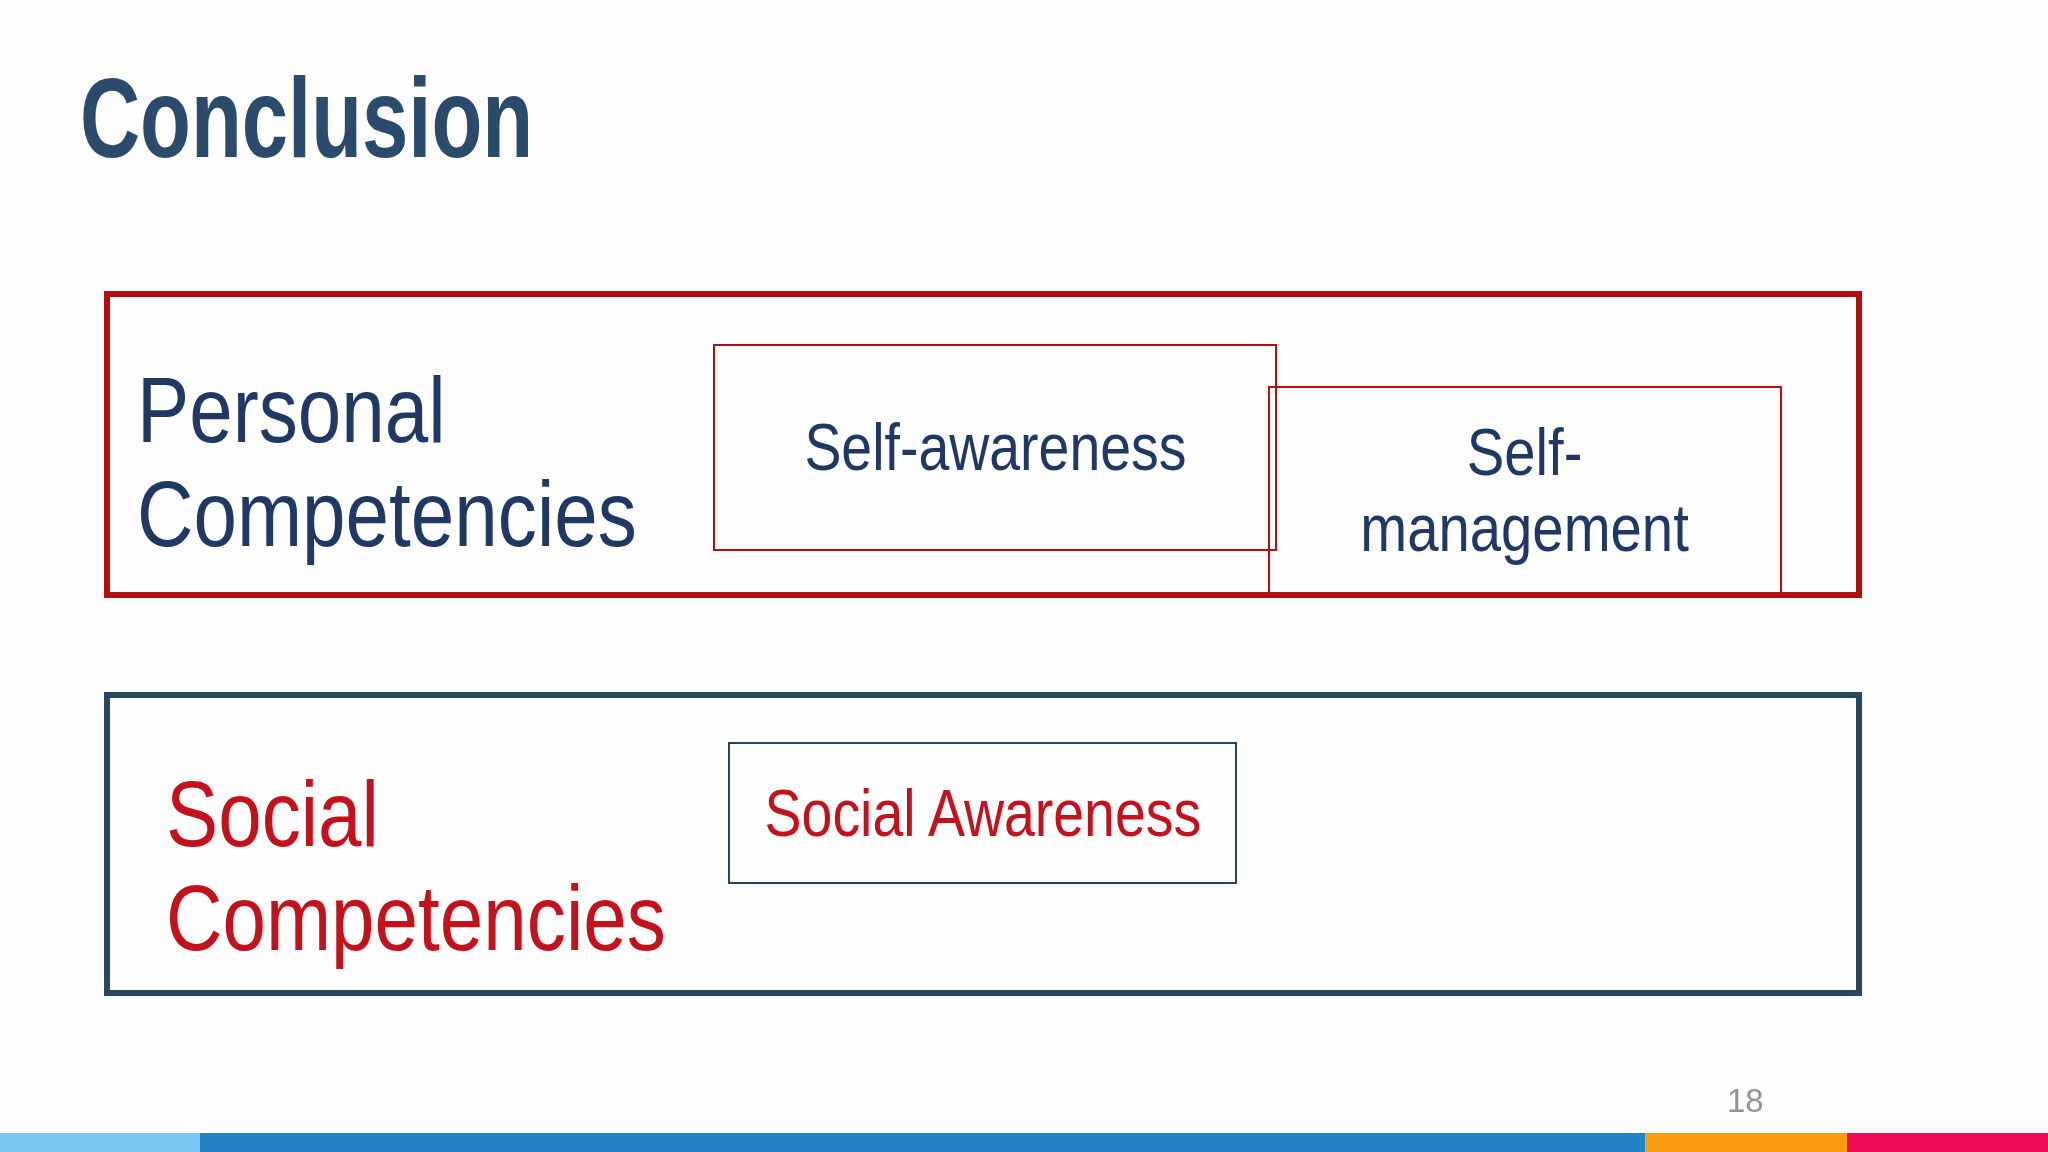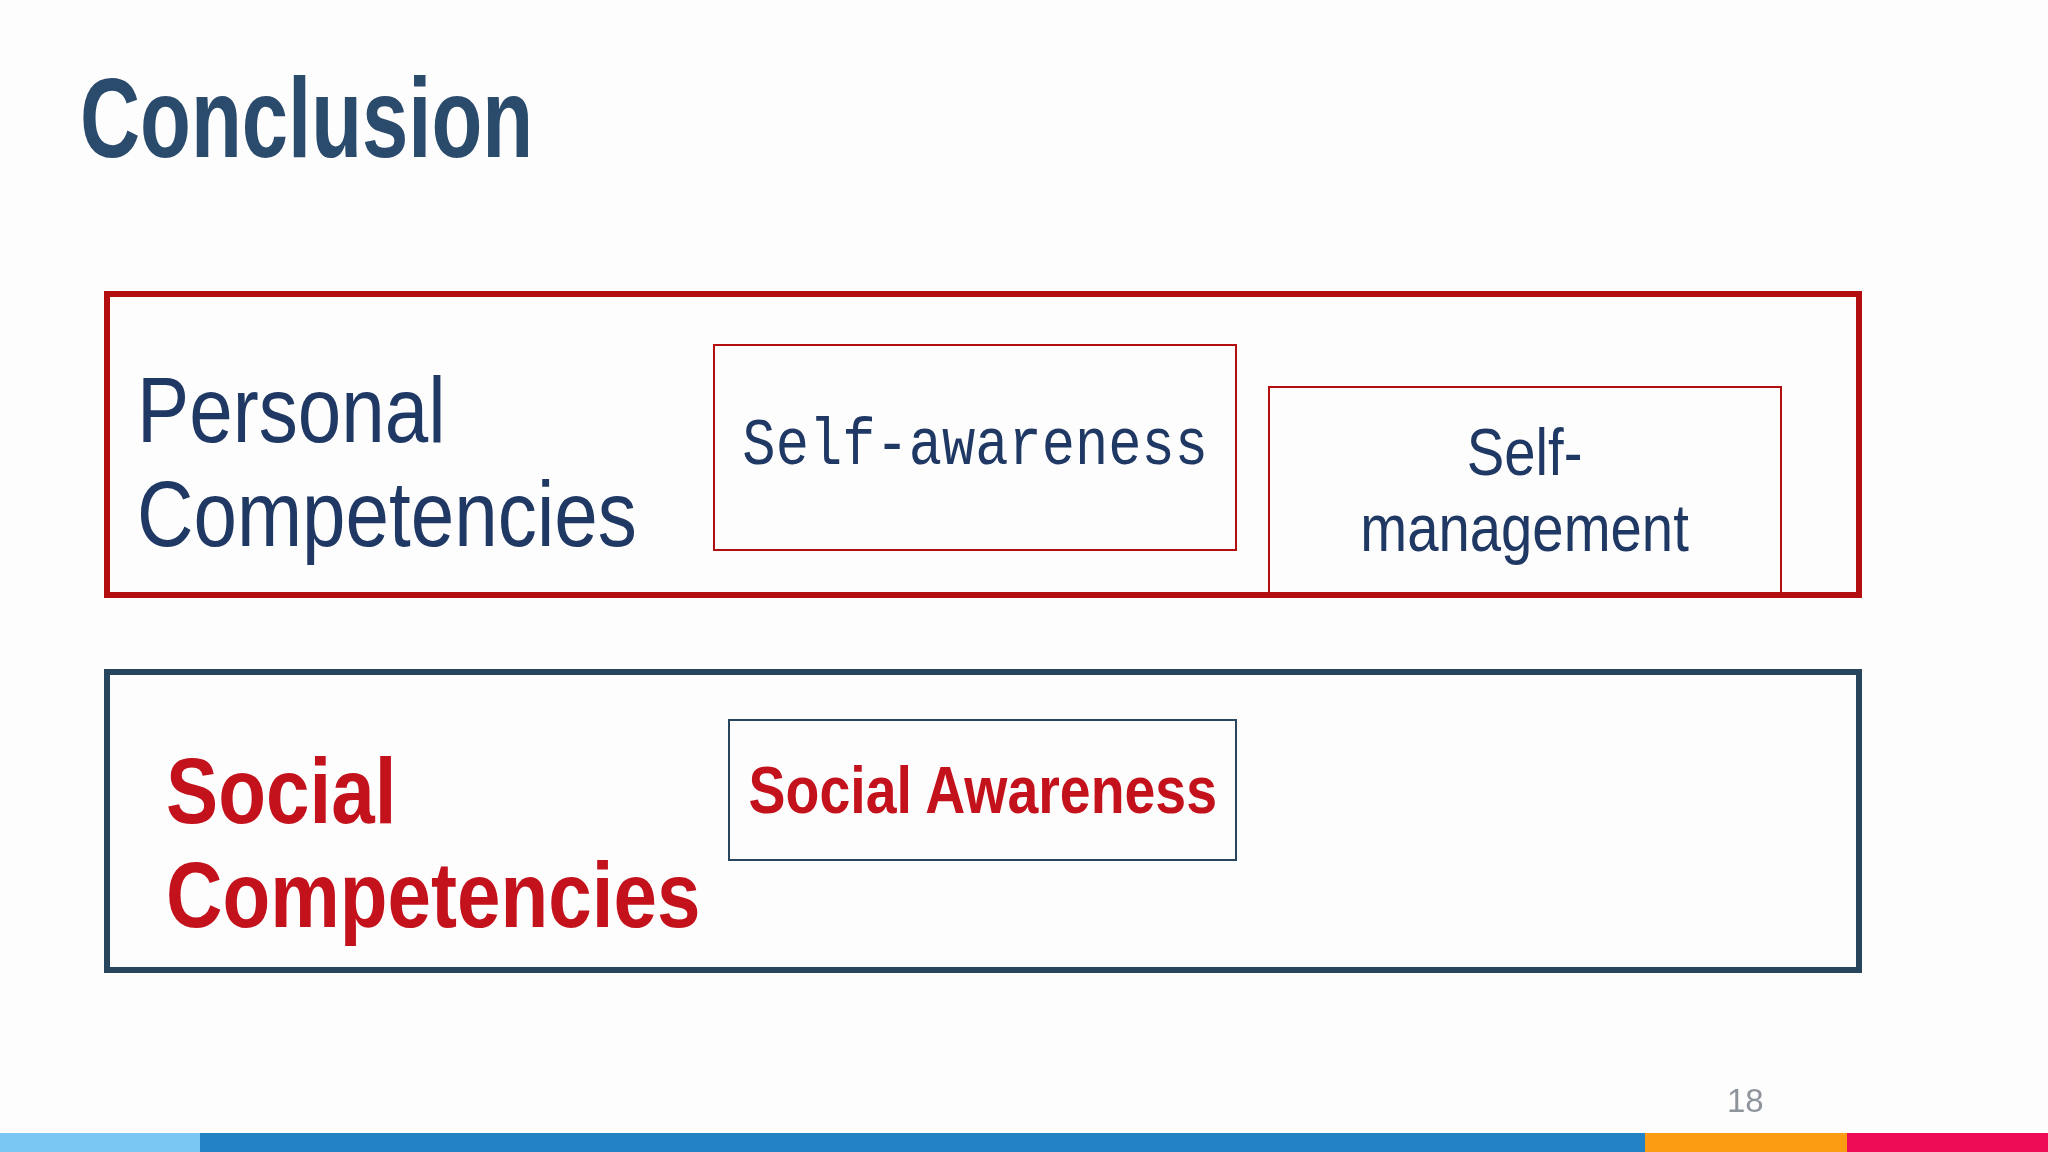--- a/index.html
+++ b/index.html
@@ -45,23 +45,22 @@
     width:1758px;
     box-sizing:border-box;
     background:transparent;
   }
   .group-personal{
     top:291px;height:307px;
     border:6px solid var(--border-red);
     padding-left:24px;
   }
   .group-social{
-    top:669px;height:304px;
+    top:692px;height:304px;
     border:6px solid var(--border-navy);
-    font-weight:bold;
   }
   .group-label{
     position:absolute;
     font-size:92px;
     line-height:104px;
     transform:scaleX(0.85);
     transform-origin:left top;
     white-space:nowrap;
   }
   .group-personal .group-label{
@@ -82,21 +81,21 @@
     background:transparent;
   }
   .group-personal .inner-box{
     border:2px solid var(--border-red);
     color:var(--body-navy);
   }
   .group-social .inner-box{
     border:2px solid var(--border-navy);
     color:var(--text-red);
   }
-  .box-1a{left:603px;top:47px;width:524px;height:207px;font-family:Liberation Mono, monospace;}
+  .box-1a{left:603px;top:47px;width:564px;height:207px;}
   .box-1b{left:1158px;top:41px;width:514px;height:208px;margin-top:48px;}
   .box-2a{left:618px;top:44px;width:509px;height:142px;}
   .box-2b{left:1161px;top:42px;width:509px;height:196px;}
   .inner-text{
     font-size:67px;
     line-height:76px;
     transform:scaleX(0.84);
     transform-origin:center center;
     white-space:nowrap;
   }

